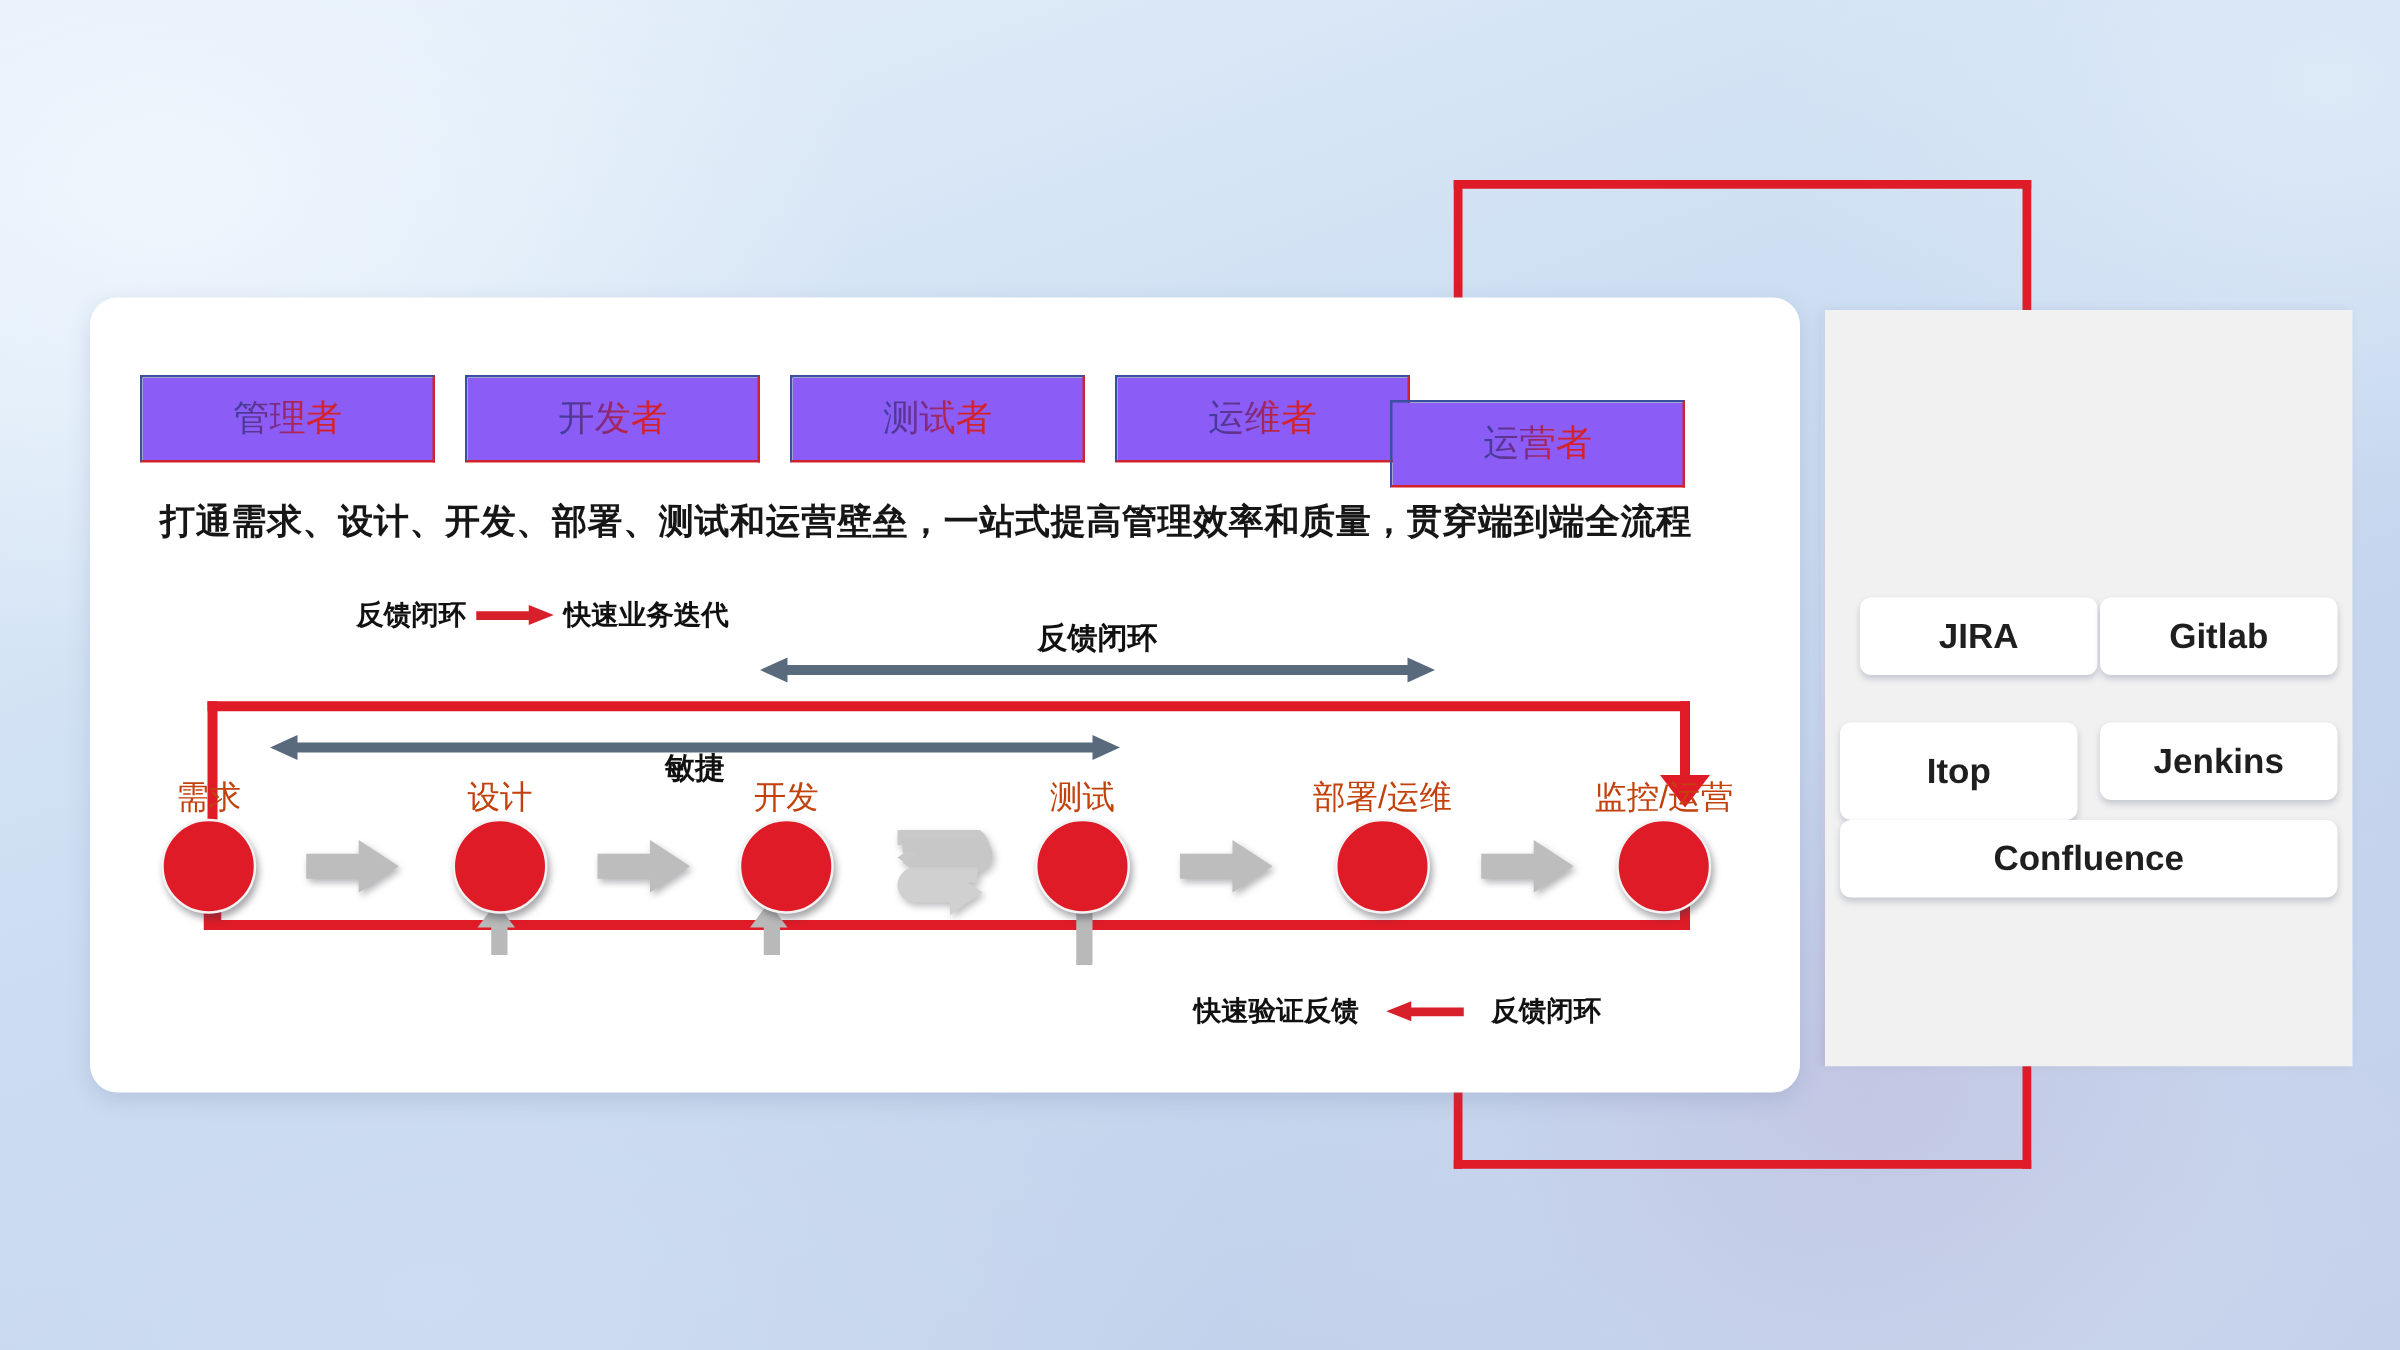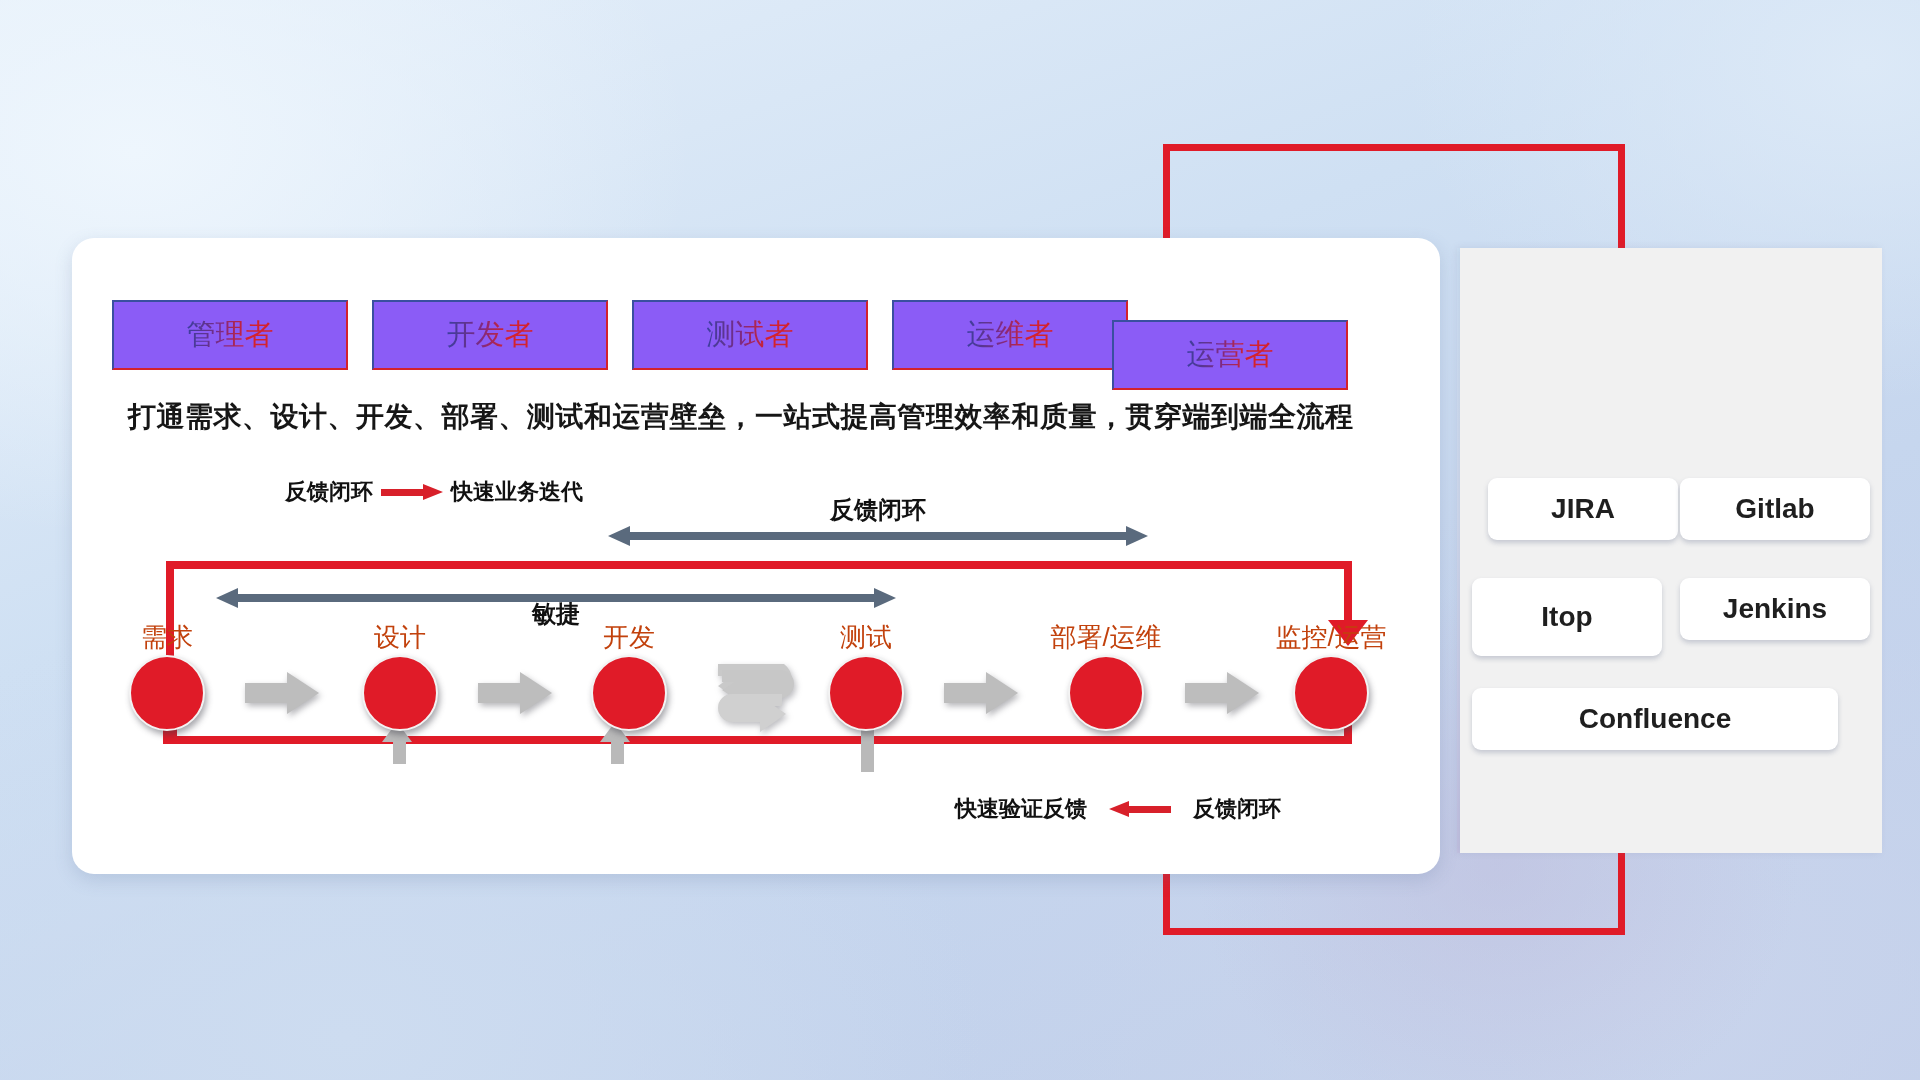--- a/index.html
+++ b/index.html
@@ -50,21 +50,21 @@
   .chip{
     position:absolute;background:#ffffff;border-radius:9px;
     box-shadow:0 3px 5px rgba(100,110,140,.30);
     display:flex;align-items:center;justify-content:center;
     color:#1f1f1f;font-weight:bold;font-size:28px;
   }
   #chip-jira      {left:1472px;top:478px;width:190px;height:62px;margin-left:16px;}
   #chip-gitlab    {left:1680px;top:478px;width:190px;height:62px;}
   #chip-itop      {left:1472px;top:578px;width:190px;height:78px;}
   #chip-jenkins   {left:1680px;top:578px;width:190px;height:62px;}
-  #chip-confluence{left:1472px;top:688px;width:366px;height:62px;text-align:center;}
+  #chip-confluence{left:1472px;top:656px;width:398px;height:62px;text-align:center;}
 
   
   #card{
     position:absolute;left:72px;top:238px;width:1368px;height:636px;
     background:#ffffff;border-radius:22px;
     box-shadow:0 6px 18px rgba(90,110,150,.20);
   }
 
   
   .role{

